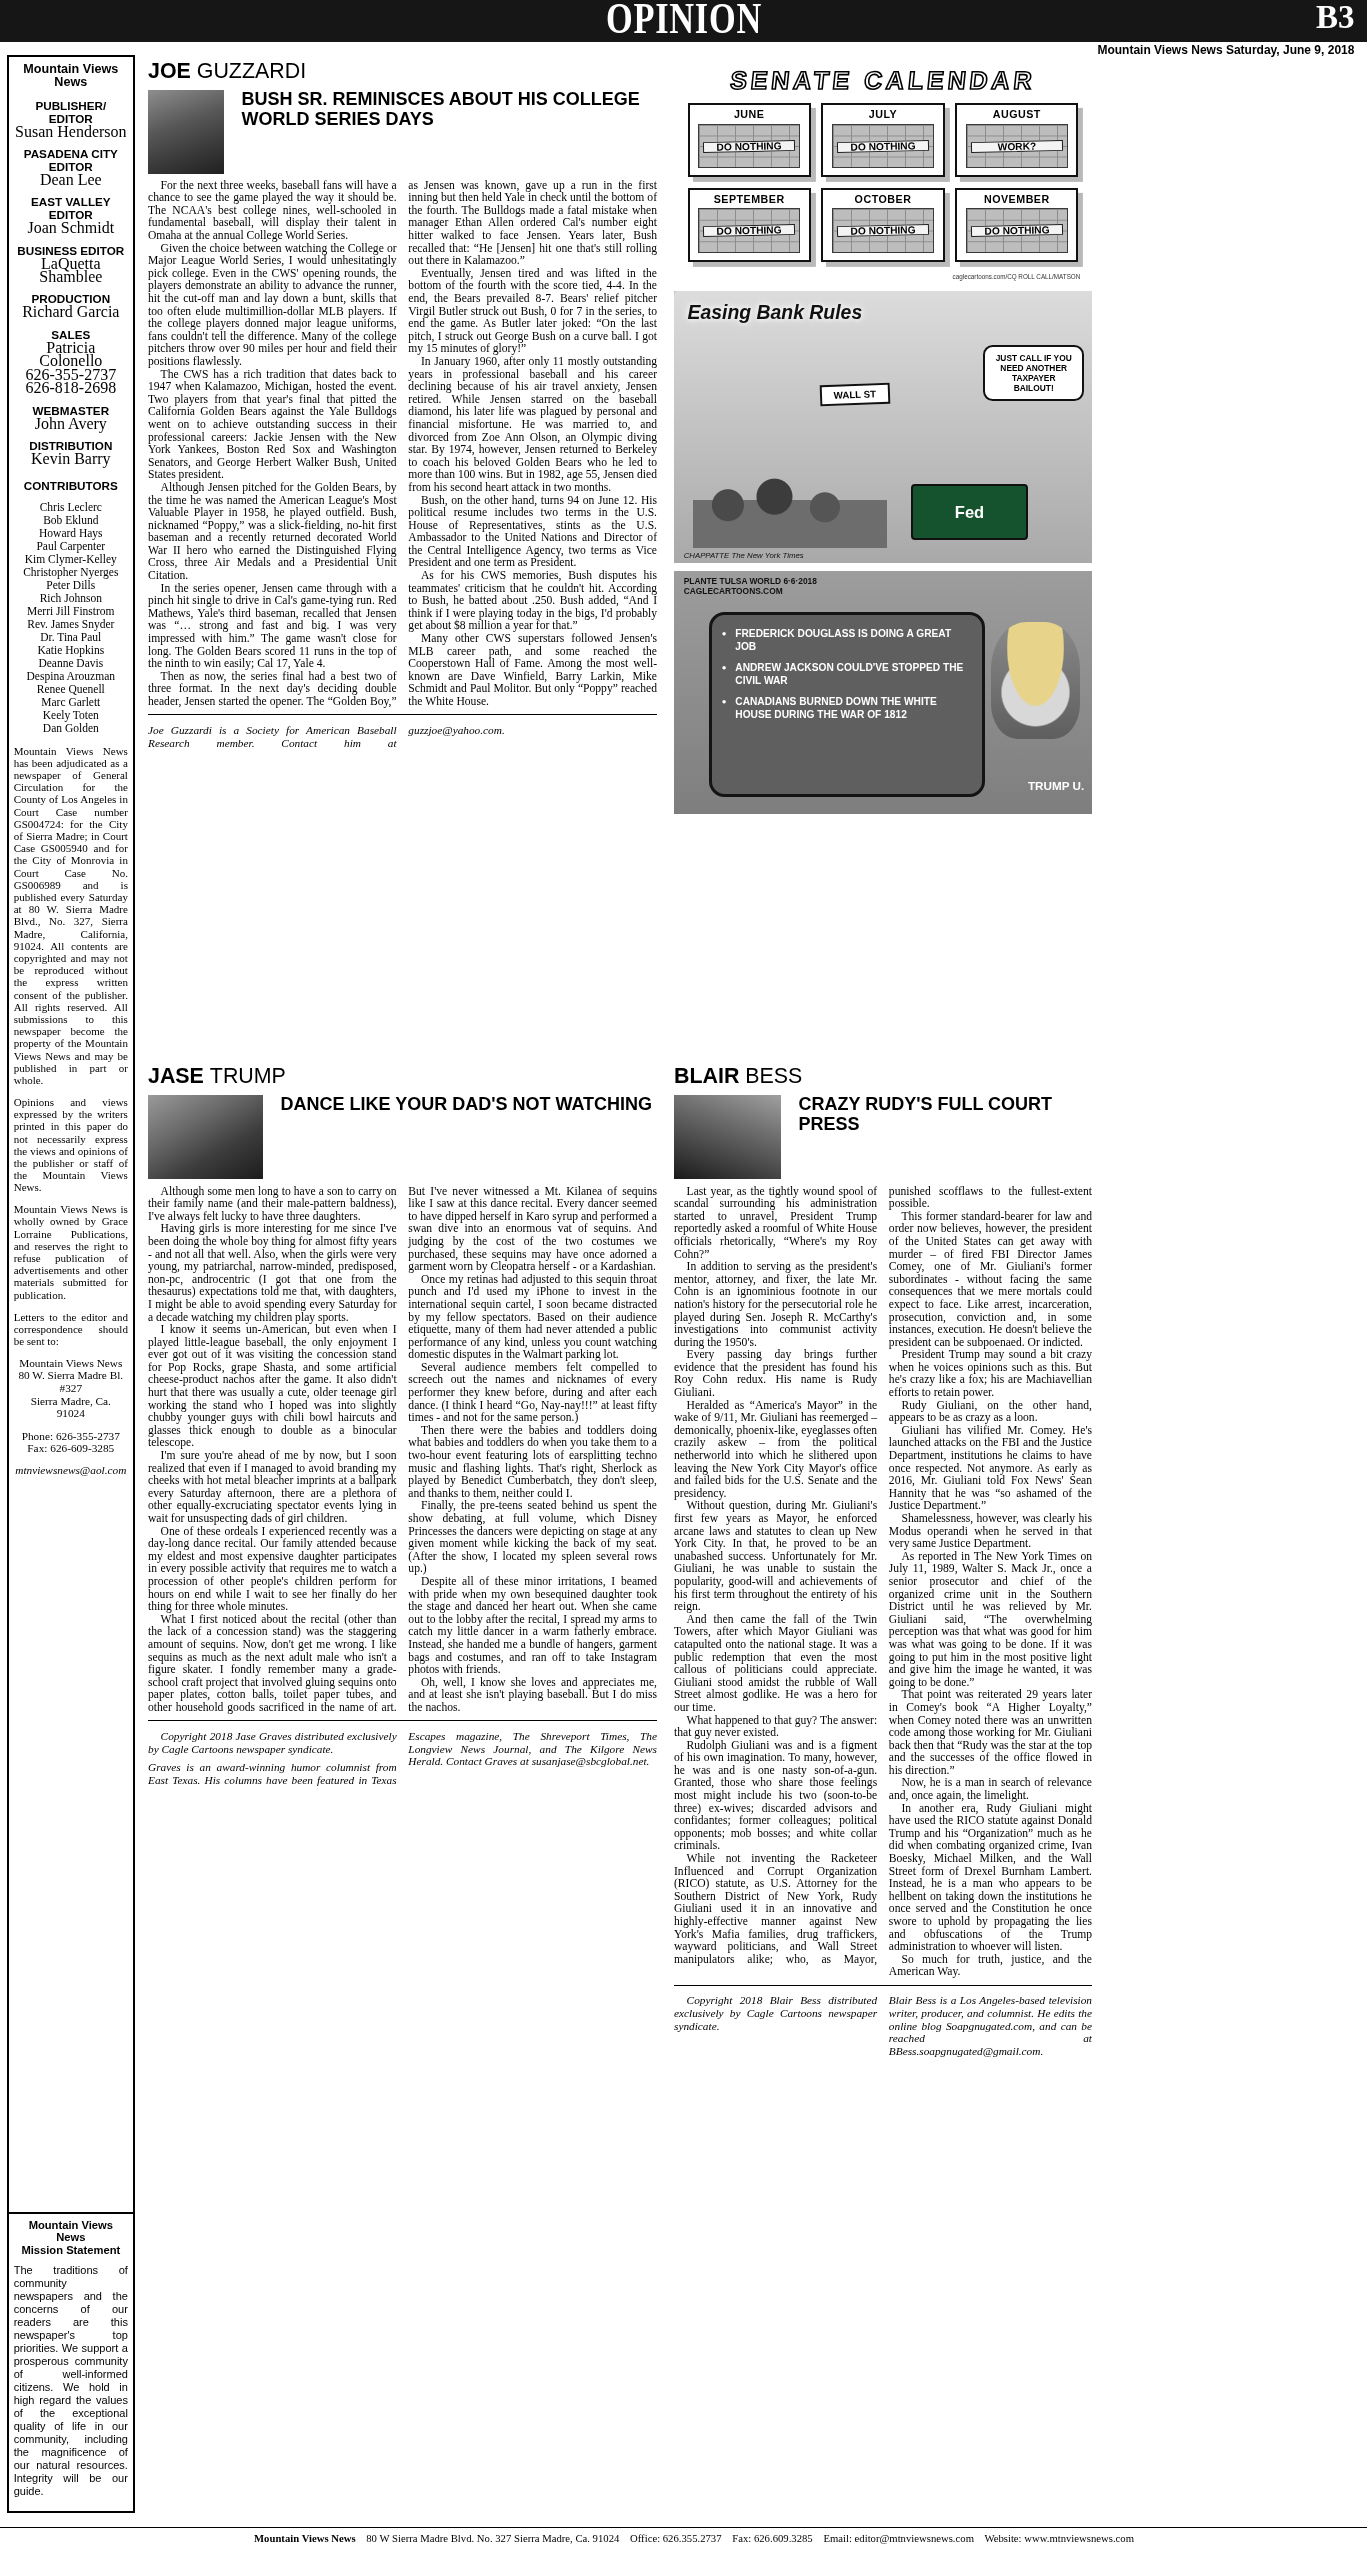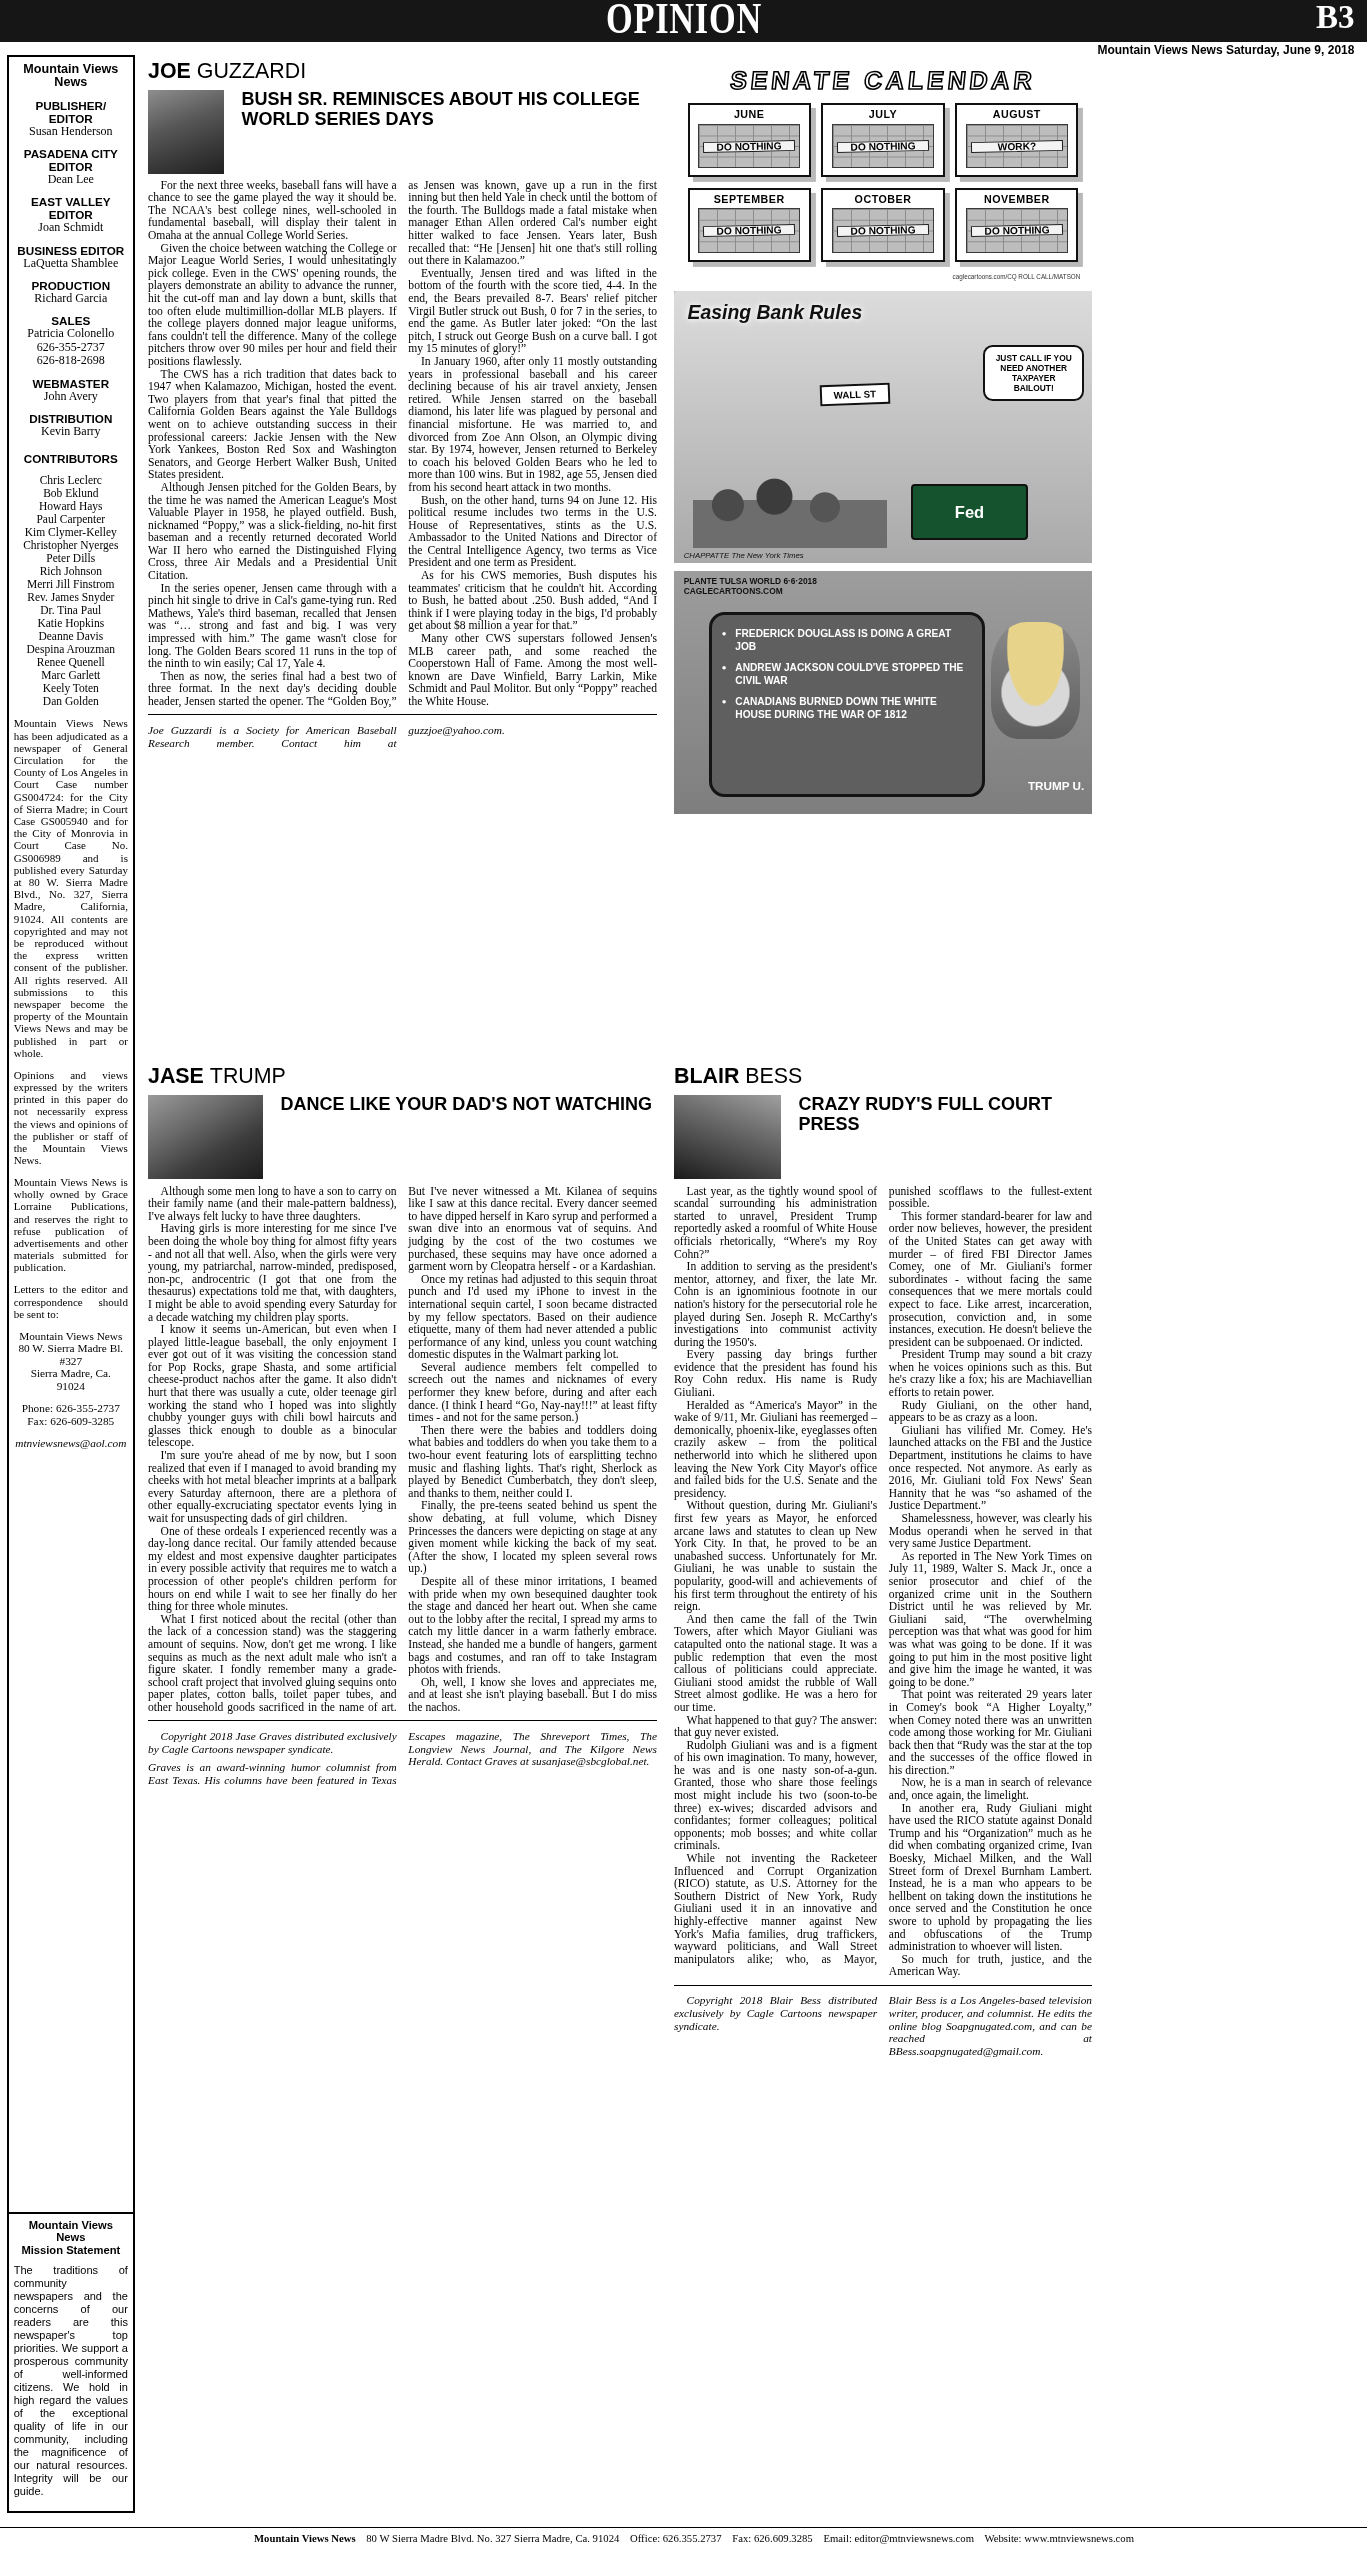--- a/index.html
+++ b/index.html
@@ -56,21 +56,21 @@
   .sb-title{
     text-align:center; font-family:"Liberation Sans", sans-serif;
     font-weight:bold; font-size:12.6px; line-height:13.6px; margin-top:1.9px;
   }
   .sb-role{
     text-align:center; font-family:"Liberation Sans", sans-serif;
     font-weight:bold; font-size:11.7px; line-height:13px; margin-top:8.7px;
   }
   .sb-name{
     text-align:center; font-family:"Liberation Serif", serif;
-    font-size:12px; line-height:13.6px;
+    font-size:16px; line-height:13.6px;
   }
   .sb-contrib-head{
     text-align:center; font-family:"Liberation Sans", sans-serif;
     font-weight:bold; font-size:11.7px; margin-top:13.6px;
   }
   .sb-contrib{
     text-align:center; font-family:"Liberation Serif", serif;
     font-size:11.5px; line-height:13px; margin-top:8.7px;
   }
   .sb-para{

